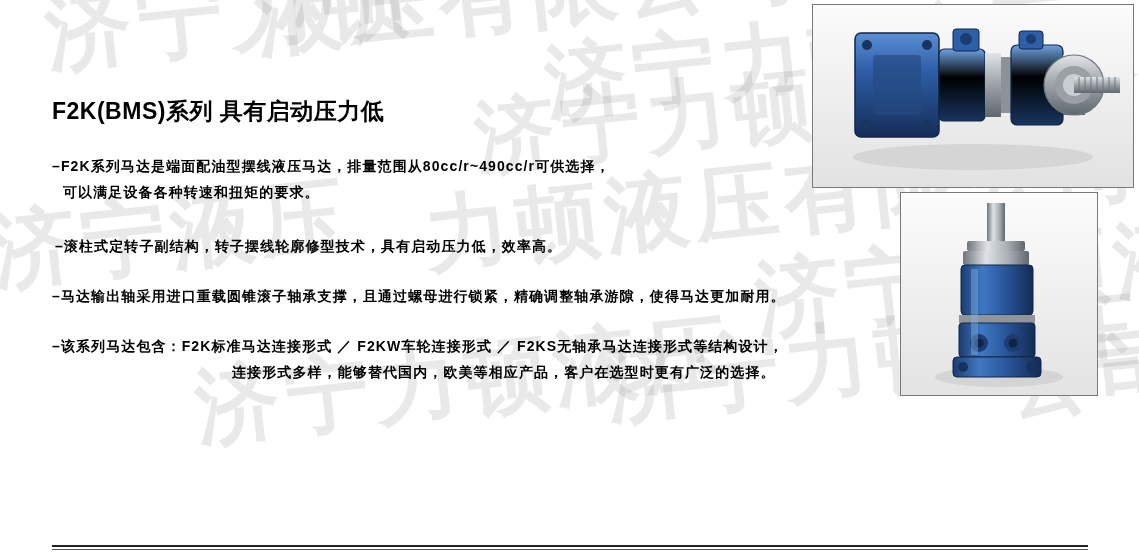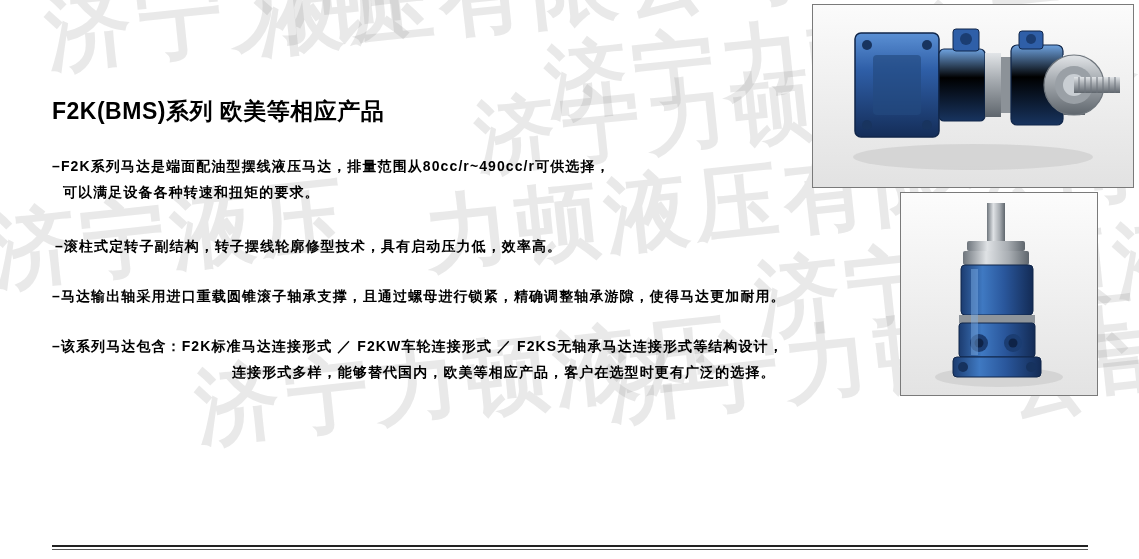--- a/index.html
+++ b/index.html
@@ -261,21 +261,21 @@
         <circle cx="112" cy="150" r="9" fill="#1b3d72"></circle>
         <circle cx="112" cy="150" r="4.5" fill="#0e2347"></circle>
 
         <rect x="70" y="76" width="7" height="86" fill="#7fb0e6" opacity="0.45"></rect>
       </svg>
     </div>
   </div>
 
   <div id="text-column">
 
-    <h1 id="doc-title">F2K(BMS)系列 欧美等相应产品</h1>
+    <h1 id="doc-title">F2K(BMS)系列 具有启动压力低</h1>
 
     <div class="para p1">
       <span class="line">–F2K系列马达是端面配油型摆线液压马达，排量范围从80cc/r~490cc/r可供选择，</span>
       <span class="line indent1">可以满足设备各种转速和扭矩的要求。</span>
     </div>
 
     <div class="para p2">
       <span class="line">–滚柱式定转子副结构，转子摆线轮廓修型技术，具有启动压力低，效率高。</span>
     </div>
 

